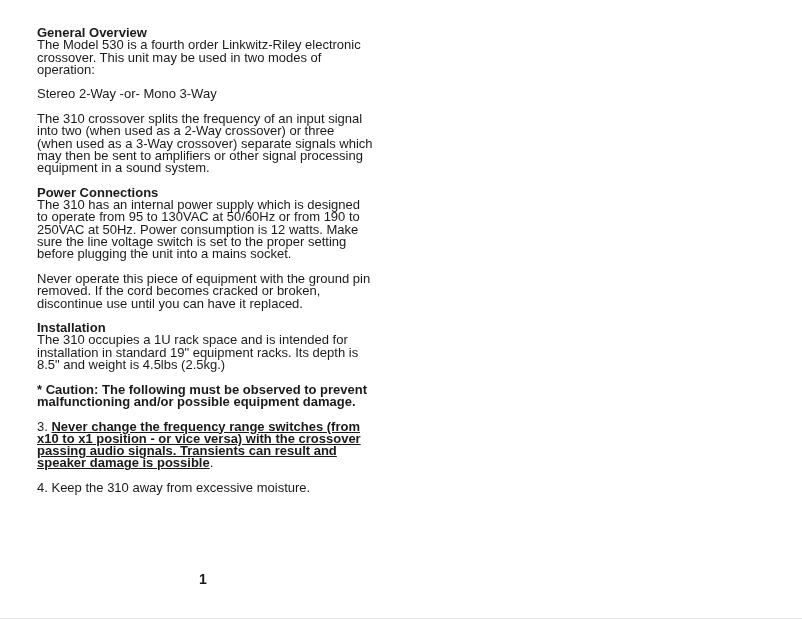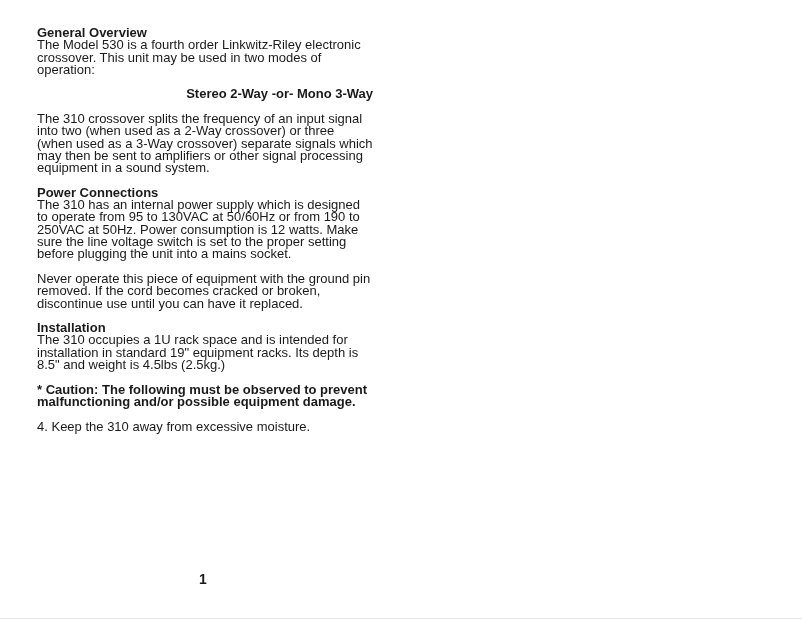--- a/index.html
+++ b/index.html
@@ -3,21 +3,21 @@
 <meta charset="utf-8">
 <style>
   html, body { margin: 0; padding: 0; }
   body {
     width: 802px; height: 620px; background: #ffffff; position: relative; overflow: hidden;
     font-family: "Liberation Sans", sans-serif; color: #1a1a1a;
   }
   .page { position: absolute; left: 37px; top: 27px; width: 336px; font-size: 13px; line-height: 12.3px; }
   .heading { font-weight: bold; margin: 0; }
   .para { margin: 0 0 12.3px 0; }
-  .centered { text-align: right; margin: 0 0 12.3px 0; padding-left: 0; font-weight: bold; }
+  .centered { text-align: left; margin: 0 0 12.3px 0; padding-left: 0; }
   .bold { font-weight: bold; }
   .ul-bold { font-weight: bold; text-decoration: underline; }
   .page-number { position: absolute; left: 199px; top: 571px; font-size: 14px; font-weight: bold; }
   .bottom-rule { position: absolute; left: 0; right: 0; top: 618px; height: 1px; background: #e6e6e6; }
 </style>
 </head>
 <body>
 
 <div class="page">
   <p class="heading">General Overview</p>
@@ -28,19 +28,23 @@
   <p class="heading">Power Connections</p>
   <p class="para">The 310 has an internal power supply which is designed to operate from 95 to 130VAC at 50/60Hz or from 190 to 250VAC at 50Hz. Power consumption is 12 watts. Make sure the line voltage switch is set to the proper setting before plugging the unit into a mains socket.</p>
   <p class="para">Never operate this piece of equipment with the ground pin removed. If the cord becomes cracked or broken, discontinue use until you can have it replaced.</p>
 
   <p class="heading">Installation</p>
   <p class="para">The 310 occupies a 1U rack space and is intended for installation in standard 19" equipment racks. Its depth is 8.5" and weight is 4.5lbs (2.5kg.)</p>
 
   <p class="para bold">* Caution: The following must be observed to prevent malfunctioning and/or possible equipment damage.</p>
 
   <p class="para">
+    <span>3.</span>
+    <span class="ul-bold">Never change the frequency range switches (from x10 to x1 position - or vice versa) with the crossover passing audio signals. Transients can result and speaker damage is possible</span><span>.</span>
+  </p>
+  <p class="para">
     <span>4.</span>
     <span>Keep the 310 away from excessive moisture.</span>
   </p>
 </div>
 
 <div class="page-number">1</div>
 <div class="bottom-rule"></div>
 
 </body></html>

